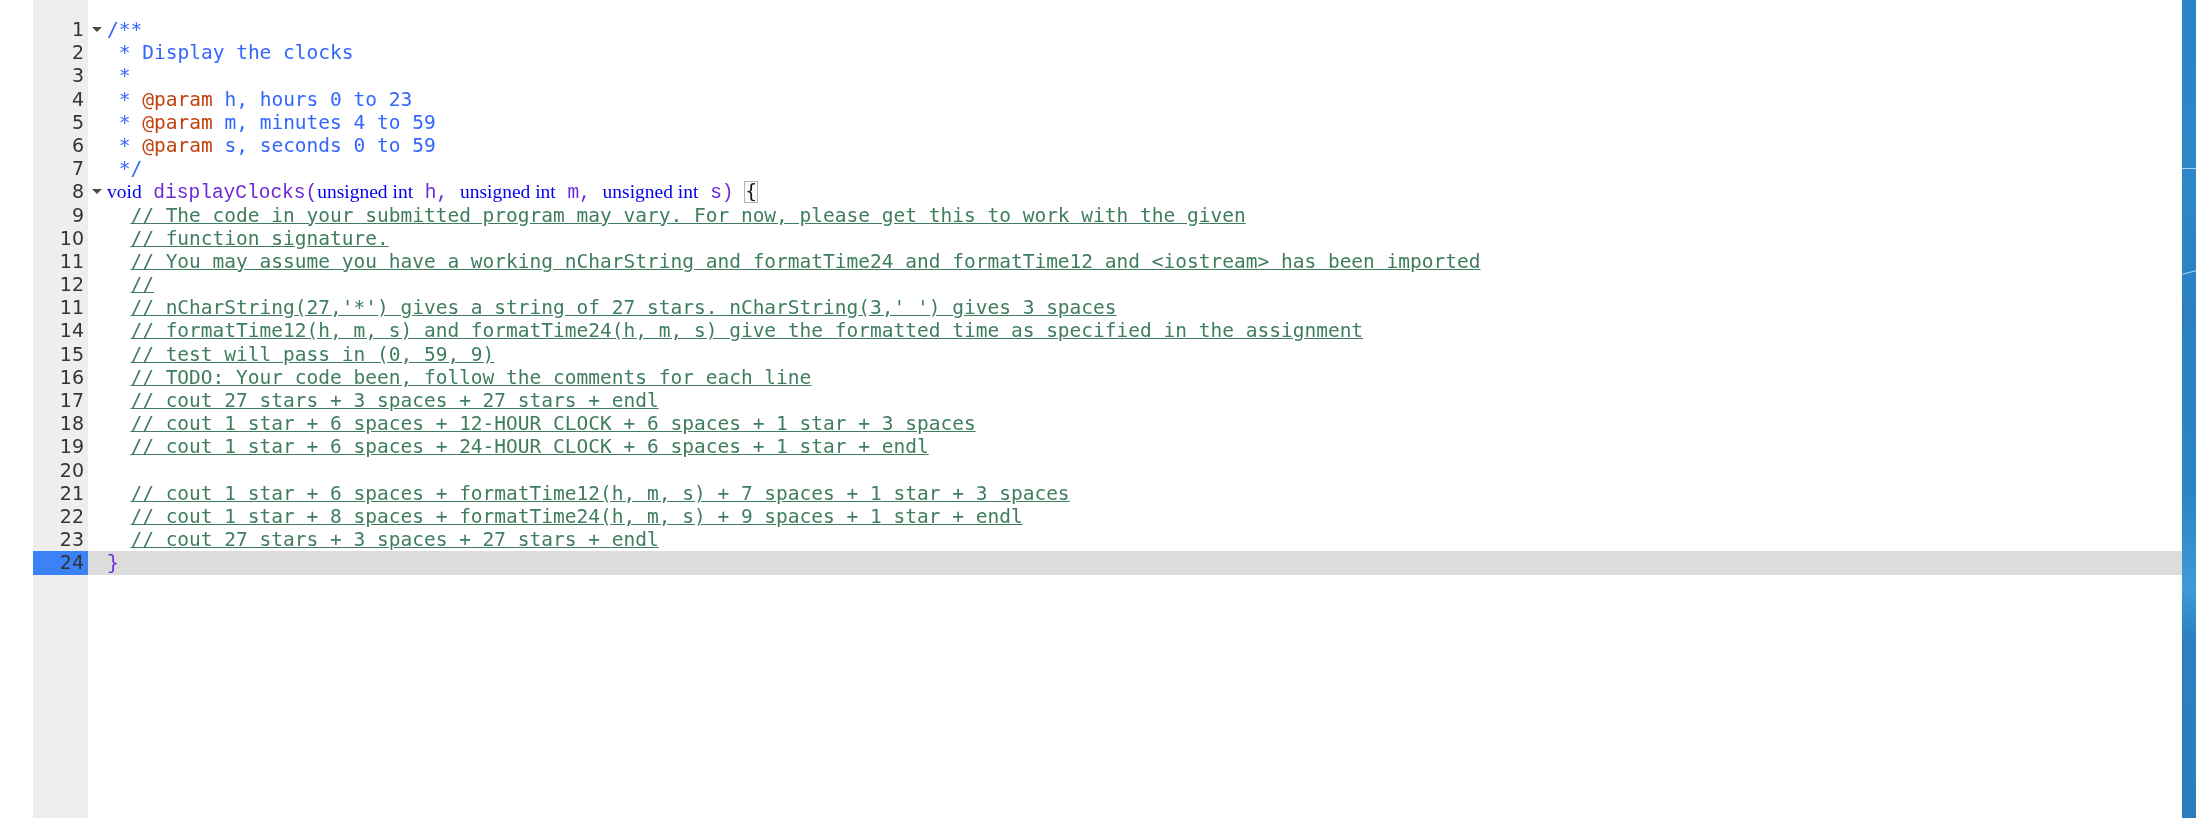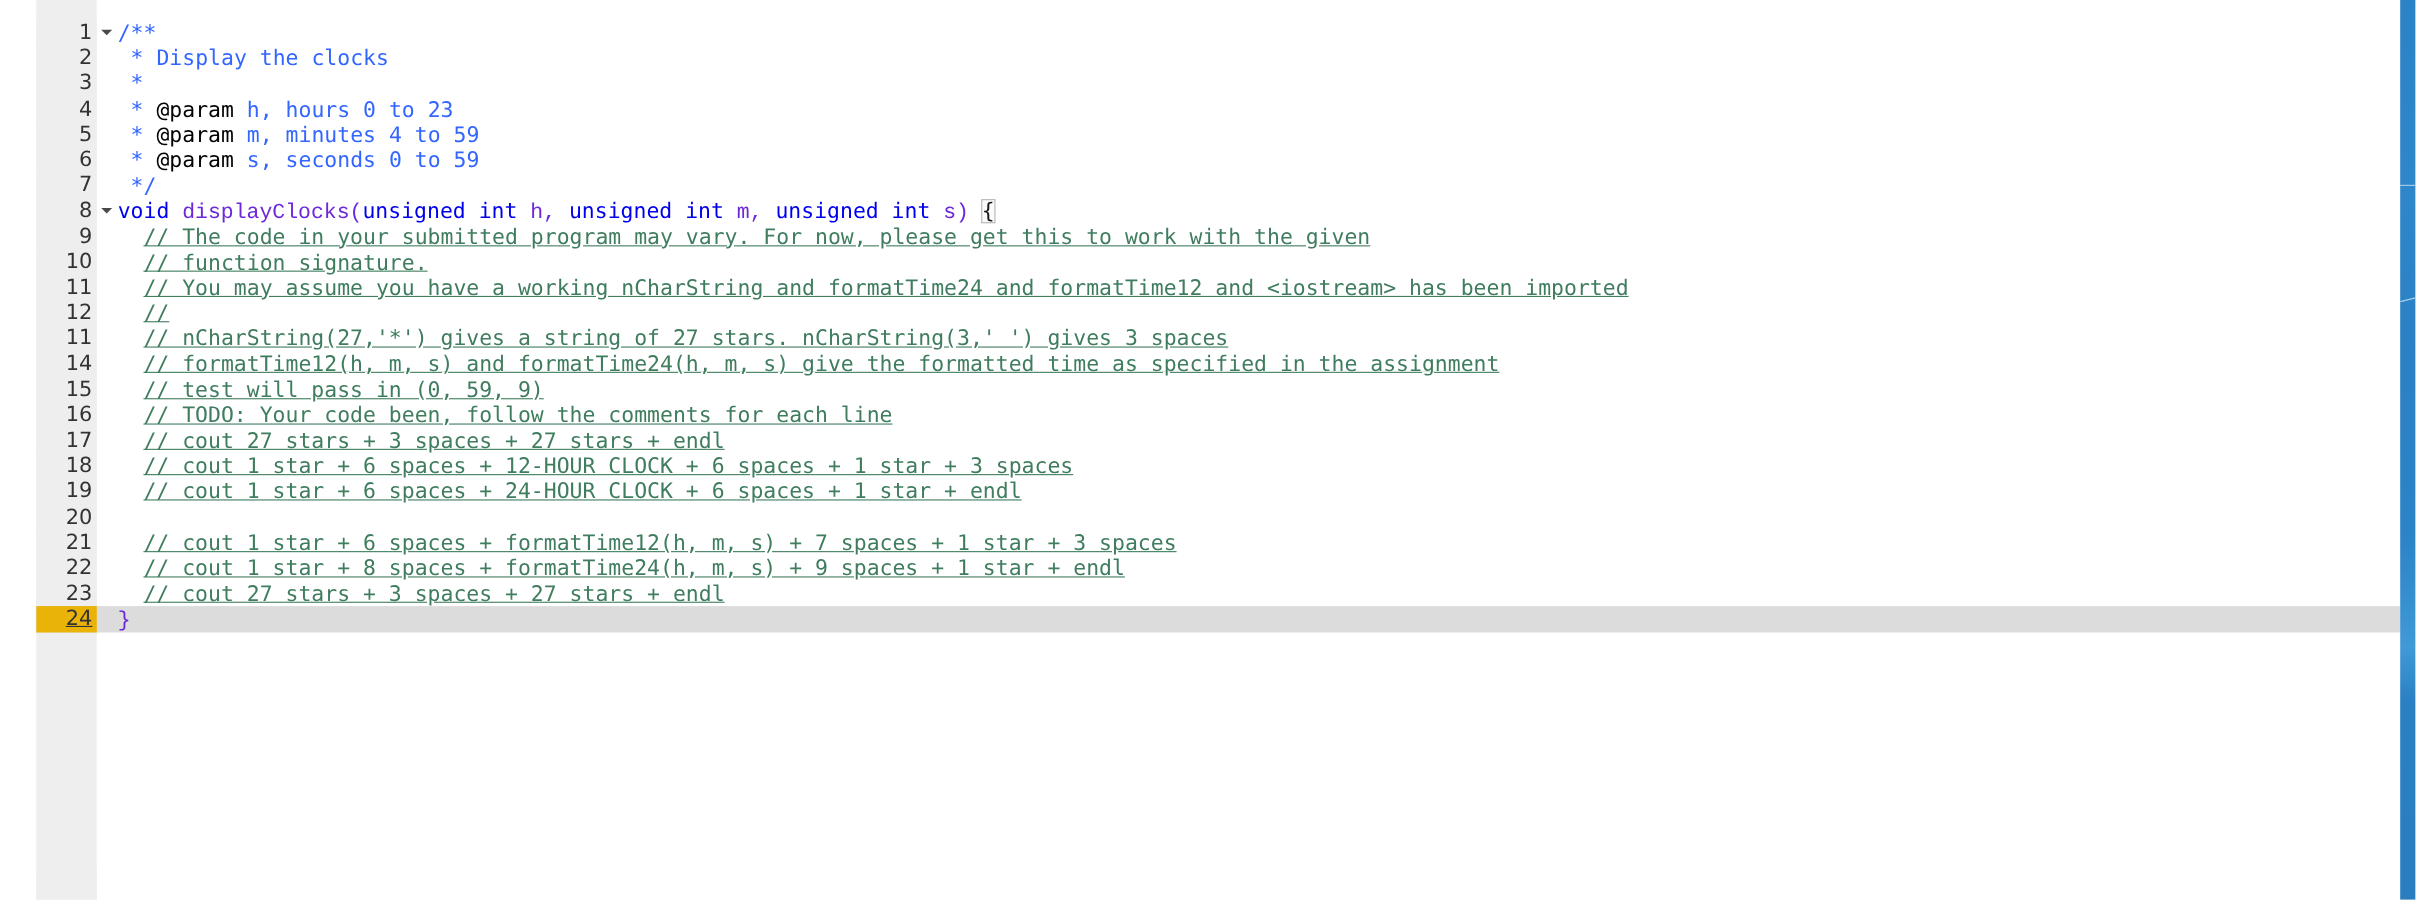--- a/index.html
+++ b/index.html
@@ -98,22 +98,21 @@
   }
   .row.active .row-hl {
     position: absolute;
     left: 33px;
     right: 14px;
     top: 0;
     height: 23.2px;
     background: #dcdcdc;
   }
   .row.active .ln-cell {
-    background: #eab308;
-    text-decoration: underline;
+    background: #3b82f6;
   }
 
   .ln-cell {
     position: absolute;
     left: 33px;
     top: 0;
     width: 55px;
     height: 23.2px;
     background: #eeeeee;
     text-align: right;
@@ -148,23 +147,23 @@
     position: absolute;
     left: 107px;
     top: 0;
     height: 23.2px;
     z-index: 3;
     white-space: pre;
   }
 
   
   .t-doc     { color: #3366ff; }
-  .t-tag     { color: #000000; }
+  .t-tag     { color: #c2410c; }
   .t-cmt     { color: #3f7d5e; text-decoration: underline; }
-  .t-kw      { color: #0000ee; }
+  .t-kw      { color: #0000ee; font-family: Liberation Serif, serif; }
   .t-plain   { color: #6d28d9; font-family: Liberation Mono, monospace; }
 
   .brace-box {
     display: inline-block;
     border: 1px solid #b5b5b5;
     margin: 0 -1px;
     padding: 0;
     line-height: 20px;
     background: #fbfbfb;
     color: #181818;

